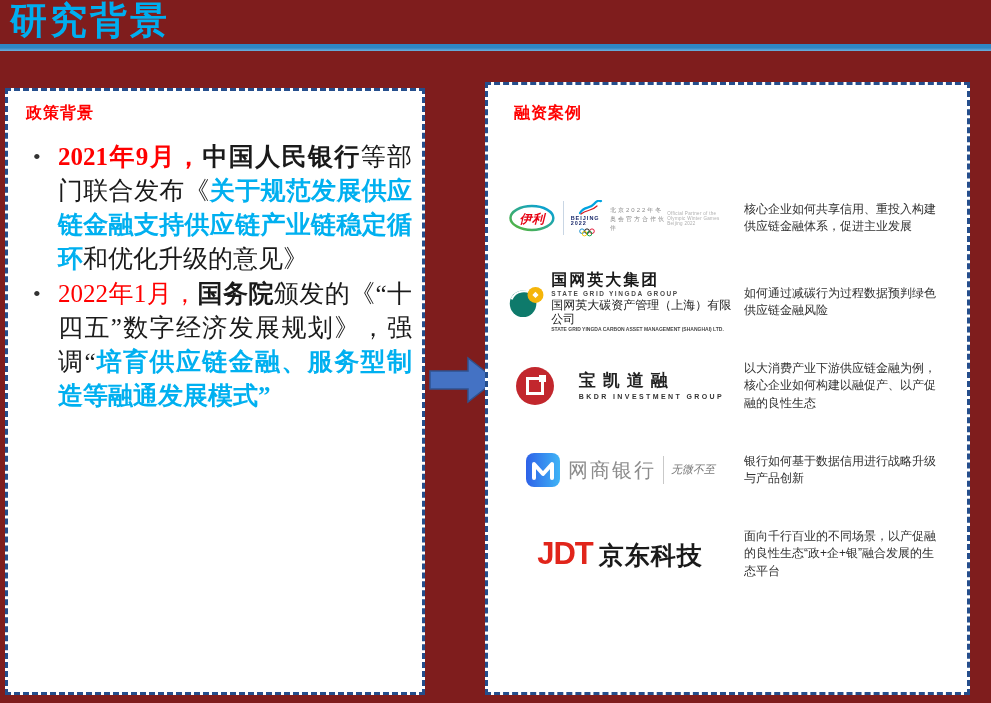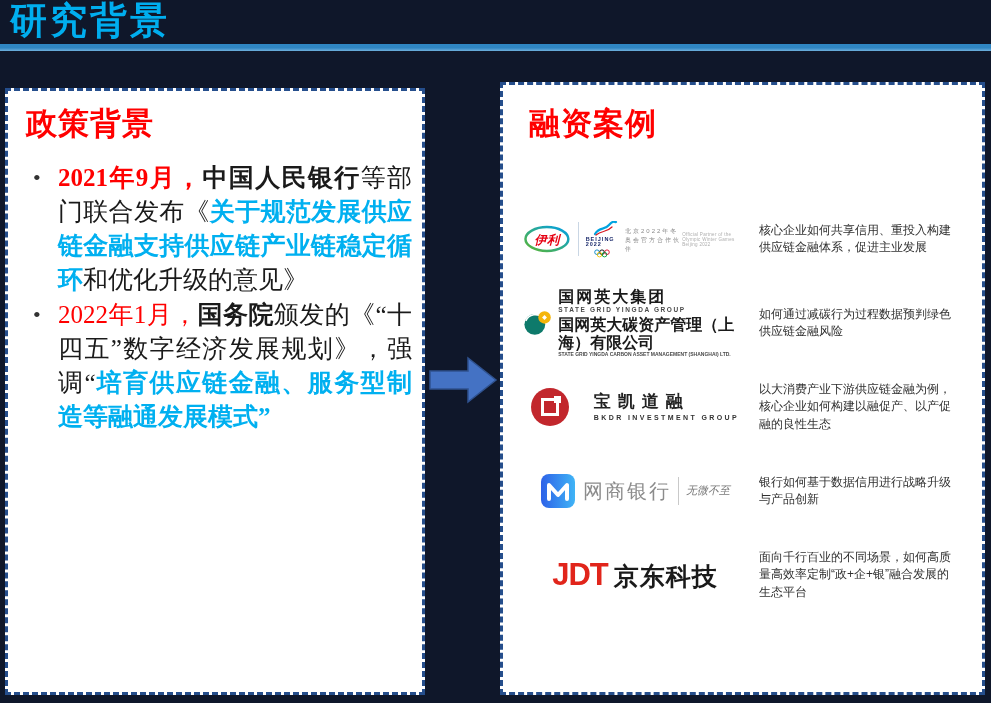--- a/index.html
+++ b/index.html
@@ -1,31 +1,31 @@
 <!DOCTYPE html>
 <html><head>
 <meta charset="utf-8">
 <style>
   html,body{margin:0;padding:0;background:#fff;}
-  .page{position:relative;width:991px;height:703px;background:#0f172a;overflow:hidden;
+  .page{position:relative;width:991px;height:703px;background:#7f1d1d;overflow:hidden;
         font-family:"Liberation Sans",sans-serif;}
 
   
   .slide-title{position:absolute;top:-4px;left:10px;margin:0;
 ature    font-family:"Liberation Serif",serif;font-weight:bold;font-size:37px;
     color:#00AEEF;letter-spacing:3px;}
   .title-underline{position:absolute;top:44px;left:0;width:991px;height:7px;
     background:linear-gradient(to bottom,#2F86C3 55%,#6FB0DD);}
 
   
   .panel{position:absolute;box-sizing:border-box;border:3px dashed #254E8C;background:#fff;}
   .left-panel{left:5px;top:88px;width:420px;height:607px;padding:6px 10px 0 12px;}
-  .right-panel{left:500px;top:82px;width:485px;height:613px;padding:12px 8px 0 20px;}
+  .right-panel{left:485px;top:82px;width:485px;height:613px;padding:12px 8px 0 20px;}
   .panel-title{margin:6px 0 0 6px;font-family:"Liberation Serif",serif;
-    font-weight:bold;font-size:31px;color:#FF0000;letter-spacing:1px;}
+    font-weight:bold;font-size:16px;color:#FF0000;letter-spacing:1px;}
 
   
   .policy-list{list-style:none;margin:16px 0 0 0;padding:0;
     font-family:"Liberation Serif",serif;font-size:25px;line-height:34px;
     color:#1A1A1A;text-align:justify;}
   .policy-item{position:relative;padding-left:38px;margin-bottom:1px;}
   .policy-item::before{content:"\2022";position:absolute;left:13px;top:0;
     color:#333;font-size:22px;}
   .seg-red-bold{color:#FF0000;font-weight:bold;}
   .seg-red{color:#FF0000;}
@@ -50,21 +50,21 @@
   .bj{display:flex;flex-direction:column;align-items:center;line-height:1;}
   .bj-name{font-size:5.5px;font-weight:bold;color:#1B2A6B;letter-spacing:1px;margin:1px 0;}
   .yili-partner-cn{margin-top:3px;font-size:6px;color:#8A8A8A;letter-spacing:2px;}
   .yili-partner-en{font-size:4.5px;color:#ADADAD;letter-spacing:.3px;}
 
   
   .sgy{display:flex;align-items:center;gap:6px;}
   .sgy-lines{display:flex;flex-direction:column;line-height:1.15;}
   .sgy-cn{font-size:16px;font-weight:bold;color:#1A1A1A;letter-spacing:2px;}
   .sgy-en{font-size:6.5px;font-weight:bold;color:#4A4A4A;letter-spacing:1.6px;}
-  .sgy-sub-cn{font-size:16px;font-weight:bold;color:#1A1A1A;margin-top:2px;}
+  .sgy-sub-cn{font-size:12px;font-weight:normal;color:#1A1A1A;margin-top:2px;}
   .sgy-sub-en{font-size:5px;font-weight:bold;color:#4A4A4A;white-space:nowrap;}
 
   
   .bkdr{display:flex;align-items:center;gap:25px;}
   .bkdr-icon{position:relative;width:38px;height:38px;border-radius:50%;background:#C2272D;}
   .bkdr-frame{position:absolute;left:10px;top:10px;width:12px;height:12px;
     border:3.5px solid #fff;}
   .bkdr-dot{position:absolute;right:8px;top:8px;width:7px;height:7px;background:#fff;}
   .bkdr-lines{display:flex;flex-direction:column;line-height:1.2;}
   .bkdr-cn{font-size:17px;font-weight:600;color:#222;letter-spacing:7px;}
@@ -204,18 +204,18 @@
         <p class="case-desc">银行如何基于数据信用进行战略升级与产品创新</p>
       </div>
 
       <div class="case-row">
         <div class="case-logo">
           <div class="jdt">
             <span class="jdt-abbr">JDT</span>
             <span class="jdt-cn">京东科技</span>
           </div>
         </div>
-        <p class="case-desc">面向千行百业的不同场景，如何高质量高效率定制“政+企+银”融合发展的生态平台</p>
+        <p class="case-desc">面向千行百业的不同场景，以产促融的良性生态“政+企+银”融合发展的生态平台</p>
       </div>
 
     </div>
   </section>
 </div>
 
 </body></html>

